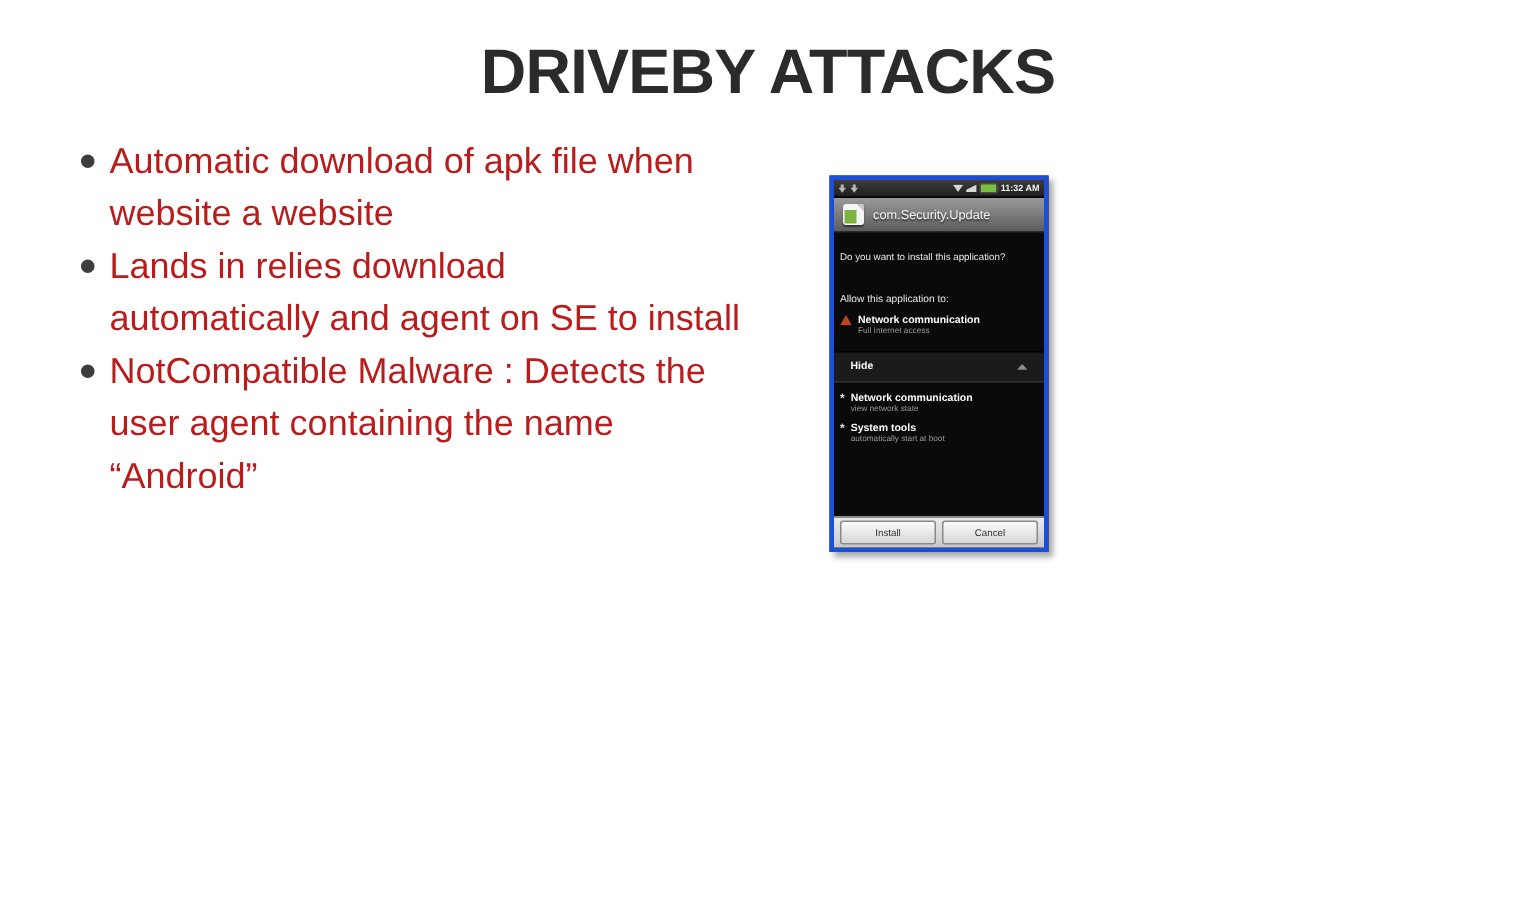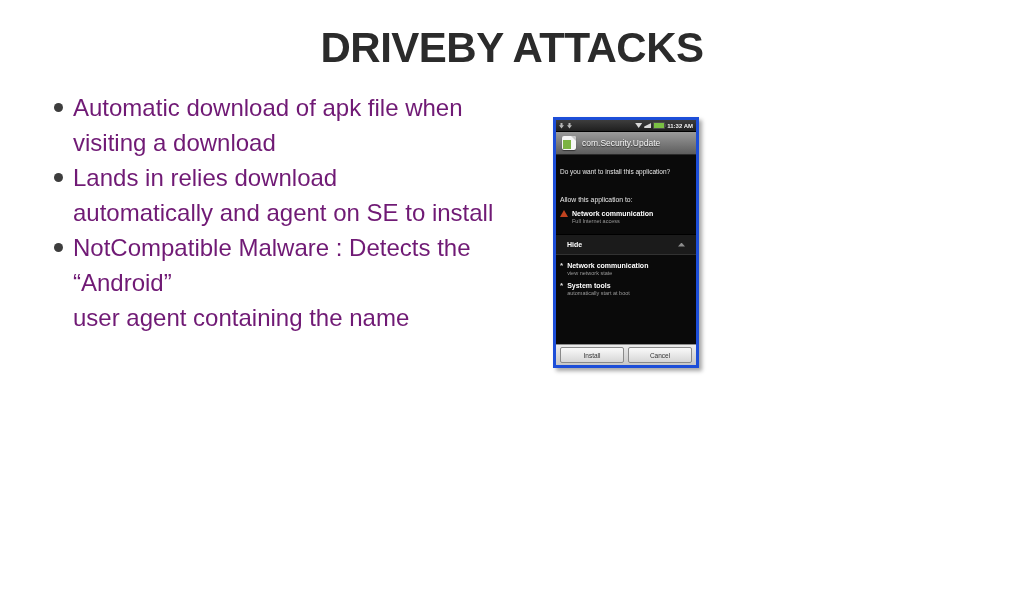--- a/index.html
+++ b/index.html
@@ -12,21 +12,21 @@
   .title {
     position:absolute; top:24px; left:0; width:100%;
     margin:0; text-align:center;
     font-size:42px; font-weight:bold; color:#2b2b2b; letter-spacing:-0.5px;
   }
 
   
   .bullets {
     position:absolute; top:90px; left:52px; width:510px;
     margin:0; padding:0; list-style:none;
-    font-size:24px; line-height:35px; color:#701a75;
+    font-size:24px; line-height:35px; color:#b91c1c;
   }
   .bullets li { position:relative; padding-left:21px; margin:0; }
   .bullets .dot {
     position:absolute; left:2px; top:13px;
     width:9px; height:9px; border-radius:50%; background:#3d3d3d;
   }
   .bullets .line { display:block; }
 
   
   .phone {
@@ -135,32 +135,32 @@
 <body>
 
 <div class="slide">
 
   <h1 class="title">DRIVEBY ATTACKS</h1>
 
   <ul class="bullets">
     <li>
       <span class="dot"></span>
       <span class="line">Automatic download of apk file when</span>
-      <span class="line">visiting a download</span>
+      <span class="line">website a website</span>
     </li>
     <li>
       <span class="dot"></span>
       <span class="line">Lands in relies download</span>
       <span class="line">automatically and agent on SE to install</span>
     </li>
     <li>
       <span class="dot"></span>
       <span class="line">NotCompatible Malware : Detects the</span>
+      <span class="line">user agent containing the name</span>
       <span class="line">“Android”</span>
-      <span class="line">user agent containing the name</span>
     </li>
   </ul>
 
   <div class="phone">
 
     <div class="statusbar">
       <span class="dl-icon"></span>
       <span class="dl-icon"></span>
       <span class="sb-right">
         <span class="wifi"></span>

